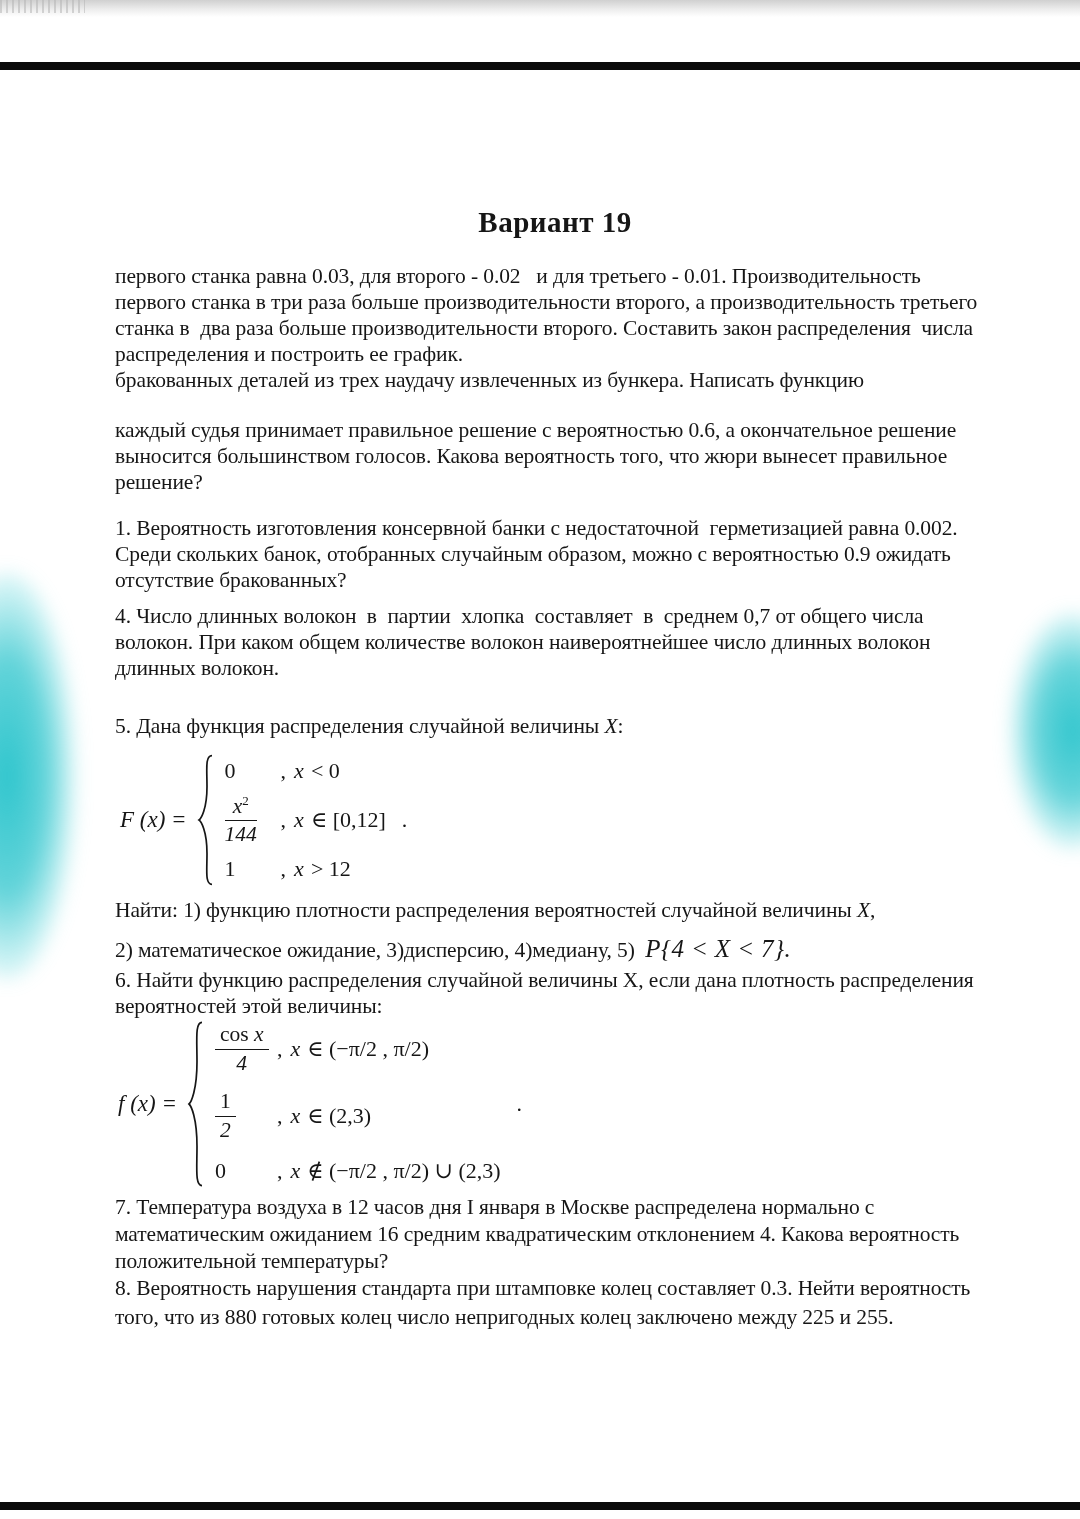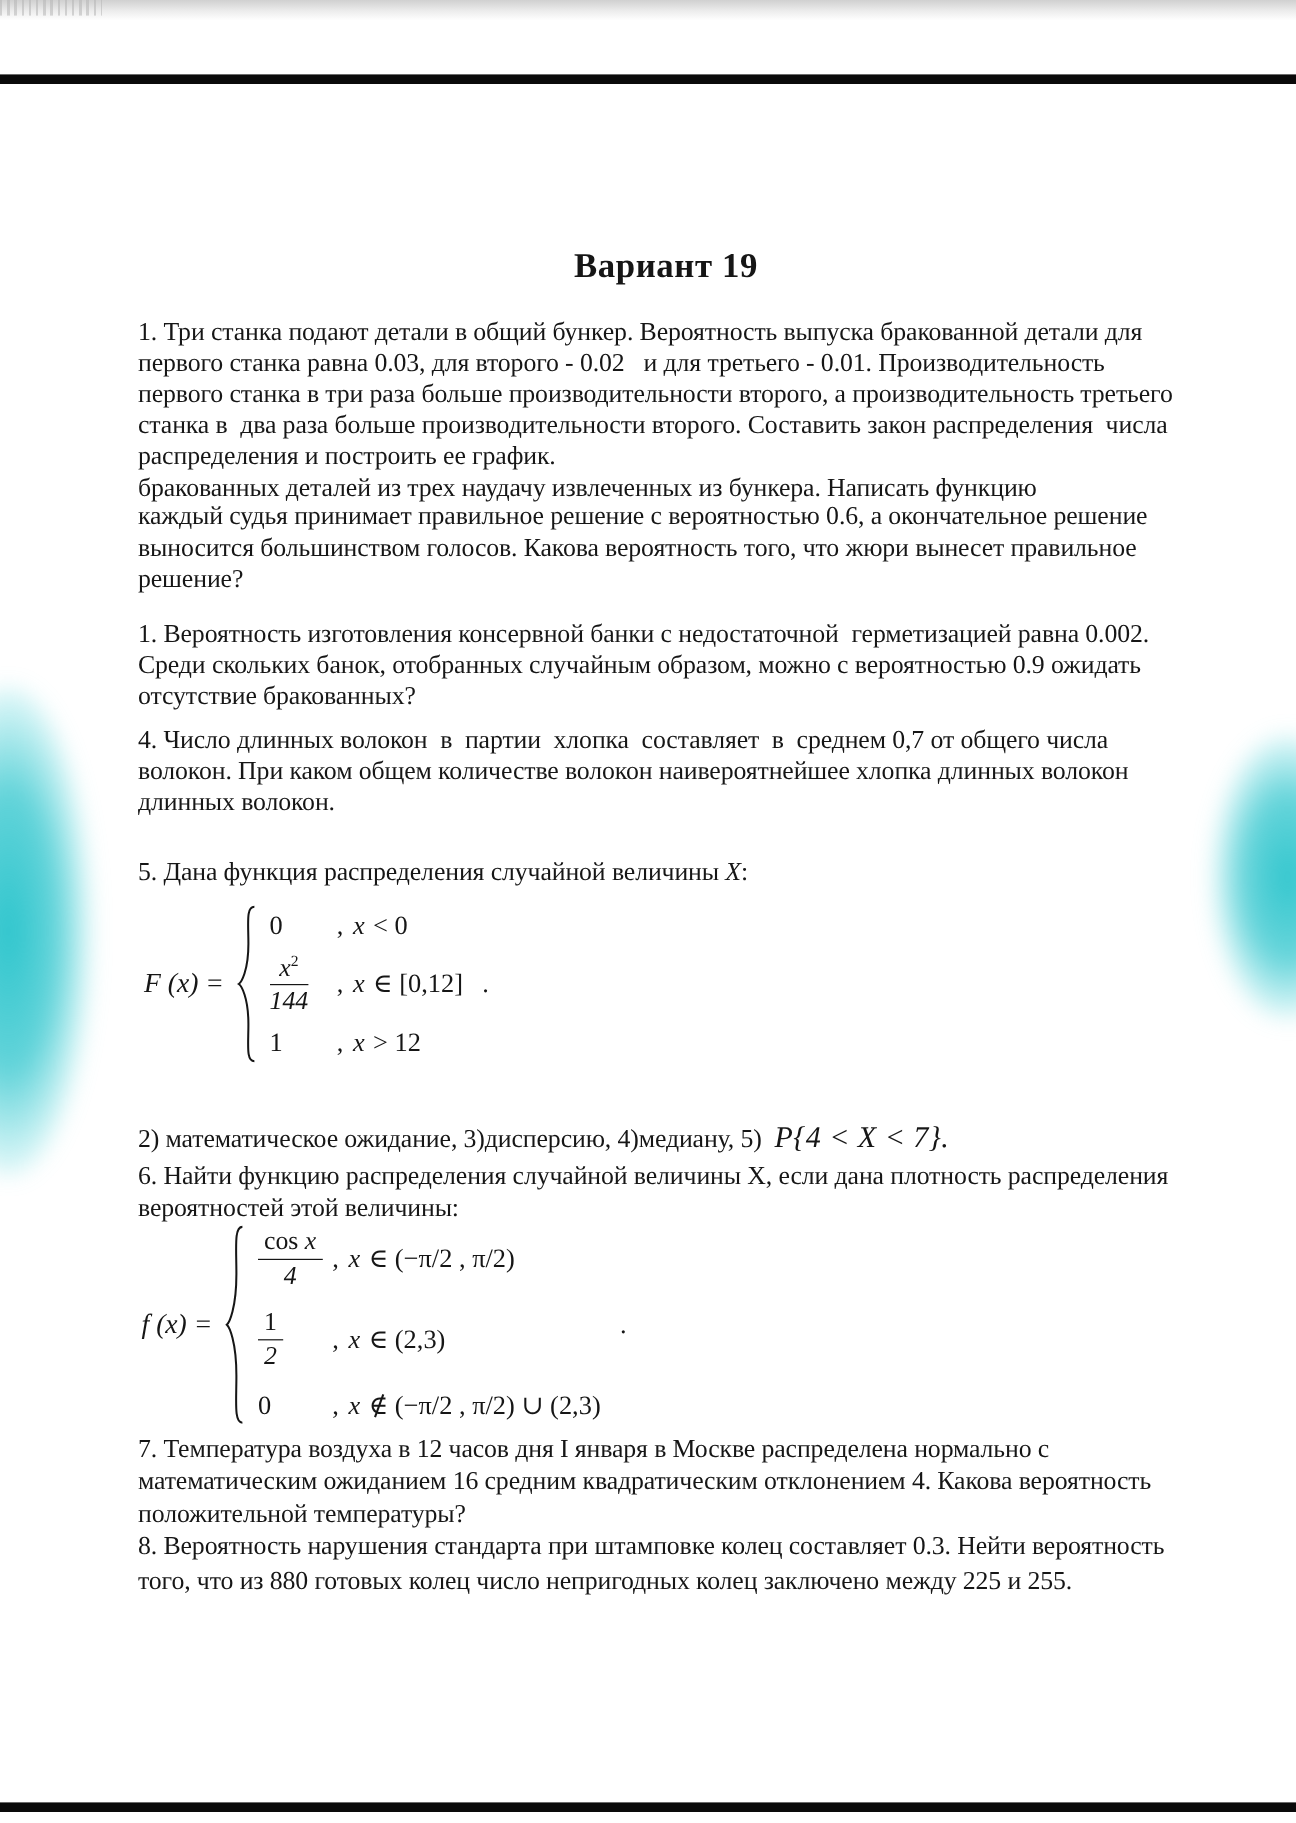--- a/index.html
+++ b/index.html
@@ -60,40 +60,39 @@
   <div class="top-fade"></div>
   <div class="top-stripes"></div>
   <div class="bar bar-top"></div>
   <div class="bar bar-bottom"></div>
   <div class="blob blob-left"></div>
   <div class="blob blob-right"></div>
 
   <h1 class="title">Вариант 19</h1>
 
   <div class="para" style="top:263px">
-      <div class="tline">1. Три станка подают детали в общий бункер. Вероятность выпуска бракованной детали для</div>
       <div class="tline">первого станка равна 0.03, для второго - 0.02   и для третьего - 0.01. Производительность</div>
       <div class="tline">первого станка в три раза больше производительности второго, а производительность третьего</div>
       <div class="tline">станка в  два раза больше производительности второго. Составить закон распределения  числа</div>
       <div class="tline">распределения и построить ее график.</div>
       <div class="tline">бракованных деталей из трех наудачу извлеченных из бункера. Написать функцию</div>
     </div>
   <div class="para" style="top:417px">
       <div class="tline">каждый судья принимает правильное решение с вероятностью 0.6, а окончательное решение</div>
       <div class="tline">выносится большинством голосов. Какова вероятность того, что жюри вынесет правильное</div>
       <div class="tline">решение?</div>
     </div>
   <div class="para" style="top:515px">
       <div class="tline">1. Вероятность изготовления консервной банки с недостаточной  герметизацией равна 0.002.</div>
       <div class="tline">Среди скольких банок, отобранных случайным образом, можно с вероятностью 0.9 ожидать</div>
       <div class="tline">отсутствие бракованных?</div>
     </div>
   <div class="para" style="top:603px">
       <div class="tline">4. Число длинных волокон  в  партии  хлопка  составляет  в  среднем 0,7 от общего числа</div>
-      <div class="tline">волокон. При каком общем количестве волокон наивероятнейшее хлопка длинных волокон</div>
+      <div class="tline">волокон. При каком общем количестве волокон наивероятнейшее число длинных волокон</div>
       <div class="tline">длинных волокон.</div>
     </div>
 
   <div class="para" style="top:713px">
     <div class="tline"><span>5. Дана функция распределения случайной величины </span><span class="ivar">X</span><span>:</span></div>
   </div>
 
   <div class="formula f1" style="top:752px;left:120px;height:136px">
     <span class="flhs">F (x) =</span>
     <svg class="brace-svg" width="20" height="134" viewBox="0 0 20 100" preserveAspectRatio="none">
@@ -114,20 +113,23 @@
         <span class="ccond"><span>,</span><span class="mvar">x</span><span class="crest">∈ [0,12]</span></span>
       </div>
       <div class="case" style="height:36px">
         <span class="cval">1</span>
         <span class="ccond"><span>,</span><span class="mvar">x</span><span class="crest">&gt; 12</span></span>
       </div>
     </div>
     <span class="fdot">.</span>
   </div>
 
+  <div class="para" style="top:897px">
+    <div class="tline"><span>Найти: 1) функцию плотности распределения вероятностей случайной величины </span><span class="ivar">X</span><span>,</span></div>
+  </div>
   <div class="para" style="top:934px;line-height:30px">
     <div class="tline"><span>2) математическое ожидание, 3)дисперсию, 4)медиану, 5)  </span><span class="inline-math">P{4 &lt; X &lt; 7}.</span></div>
   </div>
 
   <div class="para" style="top:967px">
       <div class="tline">6. Найти функцию распределения случайной величины X, если дана плотность распределения</div>
       <div class="tline">вероятностей этой величины:</div>
     </div>
 
   <div class="formula f2" style="top:1018px;left:118px;height:172px">

